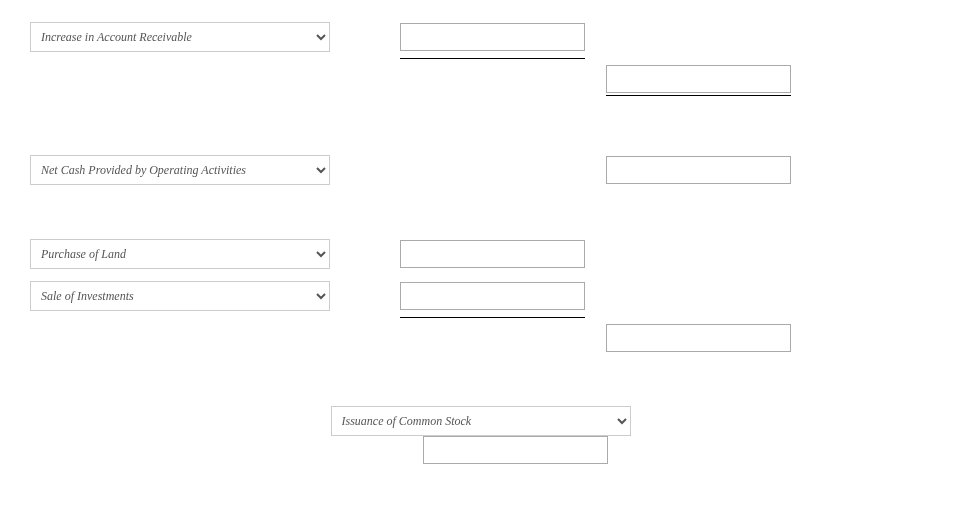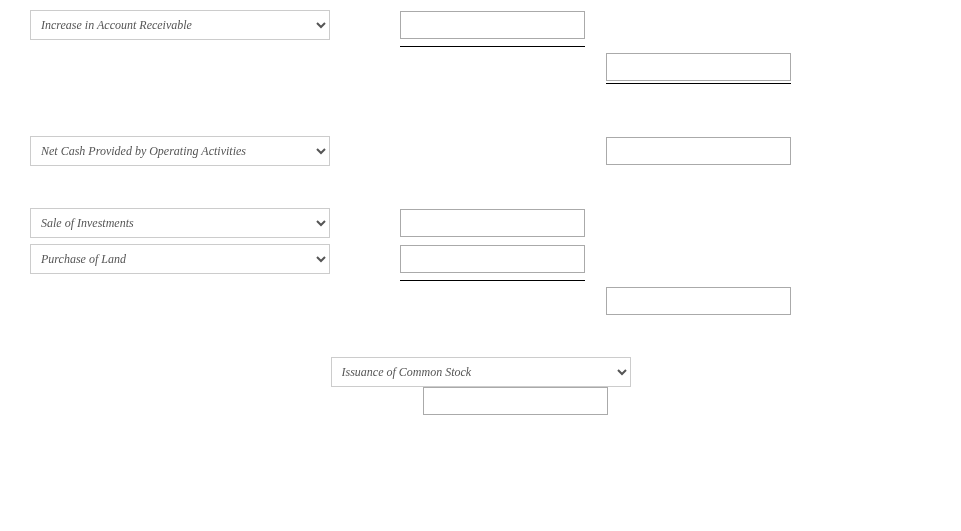--- a/index.html
+++ b/index.html
@@ -61,35 +61,36 @@
       margin-left: auto;
       margin-right: 140px;
     }
 
     
     .row-type-a {
       
       display: flex;
       align-items: center;
       margin-bottom: 6px;
+      margin-top: 12px;
     }
     .row-type-b {
       
       display: flex;
       align-items: center;
       margin-bottom: 6px;
     }
     .row-type-c {
       
       display: flex;
       align-items: center;
       margin-bottom: 6px;
     }
     .gap-above {
-      margin-top: 28px;
+      margin-top: 35px;
     }
     .underline-right-div {
       width: 185px;
       height: 1px;
       background: #000;
       margin-left: auto;
       margin-right: 140px;
       margin-top: 2px;
       margin-bottom: 6px;
     }
@@ -129,28 +130,28 @@
     </select>
     <input type="text" class="input-right" value="" style="">
   </div>
 
   <div class="spacer"></div>
   <div class="spacer"></div>
 
 
   <div class="row-type-a" style="display:flex; align-items:center; margin-bottom:6px;">
     <select>
-      <option>Sale of Investments</option>
+      <option>Purchase of Land</option>
     </select>
     <input type="text" class="input-small" value="" style="">
   </div>
 
   <div class="row-type-a" style="display:flex; align-items:center; margin-bottom:6px;">
     <select>
-      <option>Purchase of Land</option>
+      <option>Sale of Investments</option>
     </select>
     <input type="text" class="input-small" value="" style="">
   </div>
 
   <div class="underline-left-div"></div>
 
   <div class="row-type-c" style="display:flex; align-items:center; margin-bottom:6px;">
     <input type="text" class="input-right" value="" style="">
   </div>
 

